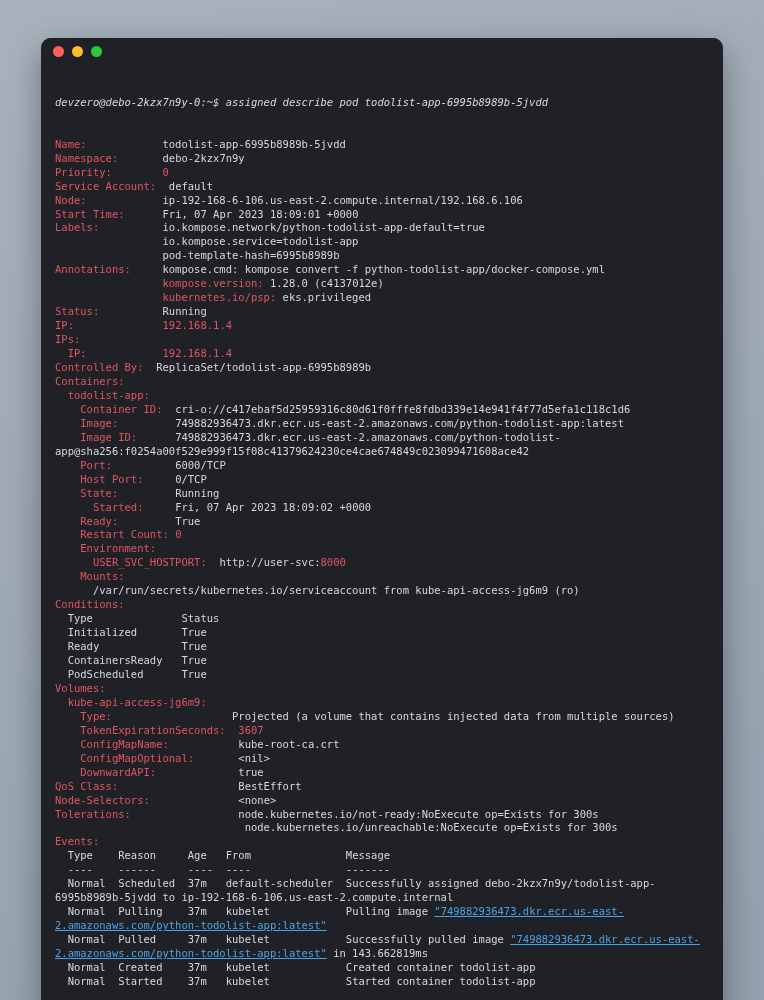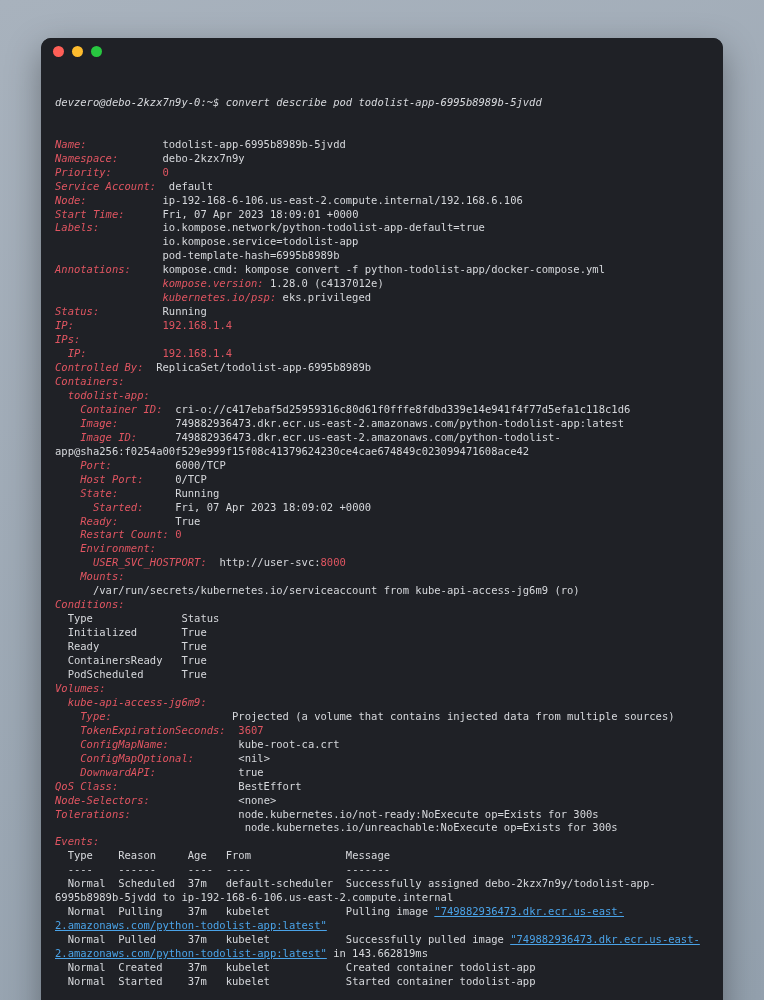--- a/index.html
+++ b/index.html
@@ -39,32 +39,32 @@
   .terminal {
     padding: 4px 14px 14px 14px;
     font-size: 10.5px;
     line-height: 13.95px;
     color: #d6d8dc;
     white-space: pre-wrap;
     word-break: break-all;
     font-family: "DejaVu Sans Mono", monospace;
   }
   .line { display: block; white-space: pre-wrap; }
-  .k { color: #e05561; font-style: italic; }   
+  .k { color: #e05561; }   
   .v { color: #d6d8dc; }   
   .n { color: #e05561; }   
   .u { color: #4aa3e8; text-decoration: underline; } 
   .w { color: #d6d8dc; font-style: italic; }
 </style>
 </head>
 <body>
 
 <div class="window">
   <div class="titlebar">
     <span class="dot red"></span>
     <span class="dot yellow"></span>
     <span class="dot green"></span>
   </div>
   <div class="terminal">
-    <span class="line"><span class="w">devzero@debo-2kzx7n9y-0:~$ </span><span class="w">convert describe pod todolist-app-6995b8989b-5jvdd</span></span>
+    <span class="line"><span class="w">devzero@debo-2kzx7n9y-0:~$ </span><span class="w">assigned describe pod todolist-app-6995b8989b-5jvdd</span></span>
     <span id="body-lines"><span class="line"><span class="k">Name:</span><span class="v">            </span><span class="v">todolist-app-6995b8989b-5jvdd</span></span><span class="line"><span class="k">Namespace:</span><span class="v">       </span><span class="v">debo-2kzx7n9y</span></span><span class="line"><span class="k">Priority:</span><span class="v">        </span><span class="n">0</span></span><span class="line"><span class="k">Service Account:</span><span class="v">  </span><span class="v">default</span></span><span class="line"><span class="k">Node:</span><span class="v">            </span><span class="v">ip-192-168-6-106.us-east-2.compute.internal/192.168.6.106</span></span><span class="line"><span class="k">Start Time:</span><span class="v">      </span><span class="v">Fri, 07 Apr 2023 18:09:01 +0000</span></span><span class="line"><span class="k">Labels:</span><span class="v">          </span><span class="v">io.kompose.network/python-todolist-app-default=true</span></span><span class="line"><span class="v">                 </span><span class="v">io.kompose.service=todolist-app</span></span><span class="line"><span class="v">                 </span><span class="v">pod-template-hash=6995b8989b</span></span><span class="line"><span class="k">Annotations:</span><span class="v">     </span><span class="v">kompose.cmd: kompose convert -f python-todolist-app/docker-compose.yml</span></span><span class="line"><span class="v">                 </span><span class="k">kompose.version:</span><span class="v"> 1.28.0 (c4137012e)</span></span><span class="line"><span class="v">                 </span><span class="k">kubernetes.io/psp:</span><span class="v"> eks.privileged</span></span><span class="line"><span class="k">Status:</span><span class="v">          </span><span class="v">Running</span></span><span class="line"><span class="k">IP:</span><span class="v">              </span><span class="n">192.168.1.4</span></span><span class="line"><span class="k">IPs:</span></span><span class="line"><span class="k">  IP:</span><span class="v">            </span><span class="n">192.168.1.4</span></span><span class="line"><span class="k">Controlled By:</span><span class="v">  </span><span class="v">ReplicaSet/todolist-app-6995b8989b</span></span><span class="line"><span class="k">Containers:</span></span><span class="line"><span class="k">  todolist-app:</span></span><span class="line"><span class="k">    Container ID:</span><span class="v">  </span><span class="v">cri-o://c417ebaf5d25959316c80d61f0fffe8fdbd339e14e941f4f77d5efa1c118c1d6</span></span><span class="line"><span class="k">    Image:</span><span class="v">         </span><span class="v">749882936473.dkr.ecr.us-east-2.amazonaws.com/python-todolist-app:latest</span></span><span class="line"><span class="k">    Image ID:</span><span class="v">      </span><span class="v">749882936473.dkr.ecr.us-east-2.amazonaws.com/python-todolist-</span></span><span class="line"><span class="v">app@sha256:f0254a00f529e999f15f08c41379624230ce4cae674849c023099471608ace42</span></span><span class="line"><span class="k">    Port:</span><span class="v">          </span><span class="v">6000/TCP</span></span><span class="line"><span class="k">    Host Port:</span><span class="v">     </span><span class="v">0/TCP</span></span><span class="line"><span class="k">    State:</span><span class="v">         </span><span class="v">Running</span></span><span class="line"><span class="k">      Started:</span><span class="v">     </span><span class="v">Fri, 07 Apr 2023 18:09:02 +0000</span></span><span class="line"><span class="k">    Ready:</span><span class="v">         </span><span class="v">True</span></span><span class="line"><span class="k">    Restart Count:</span><span class="v"> </span><span class="n">0</span></span><span class="line"><span class="k">    Environment:</span></span><span class="line"><span class="k">      USER_SVC_HOSTPORT:</span><span class="v">  </span><span class="v">http://user-svc:</span><span class="n">8000</span></span><span class="line"><span class="k">    Mounts:</span></span><span class="line"><span class="v">      /var/run/secrets/kubernetes.io/serviceaccount from kube-api-access-jg6m9 (ro)</span></span><span class="line"><span class="k">Conditions:</span></span><span class="line"><span class="v">  Type              Status</span></span><span class="line"><span class="v">  Initialized       True</span></span><span class="line"><span class="v">  Ready             True</span></span><span class="line"><span class="v">  ContainersReady   True</span></span><span class="line"><span class="v">  PodScheduled      True</span></span><span class="line"><span class="k">Volumes:</span></span><span class="line"><span class="k">  kube-api-access-jg6m9:</span></span><span class="line"><span class="k">    Type:</span><span class="v">                   </span><span class="v">Projected (a volume that contains injected data from multiple sources)</span></span><span class="line"><span class="k">    TokenExpirationSeconds:</span><span class="v">  </span><span class="n">3607</span></span><span class="line"><span class="k">    ConfigMapName:</span><span class="v">           </span><span class="v">kube-root-ca.crt</span></span><span class="line"><span class="k">    ConfigMapOptional:</span><span class="v">       </span><span class="v">&lt;nil&gt;</span></span><span class="line"><span class="k">    DownwardAPI:</span><span class="v">             </span><span class="v">true</span></span><span class="line"><span class="k">QoS Class:</span><span class="v">                   </span><span class="v">BestEffort</span></span><span class="line"><span class="k">Node-Selectors:</span><span class="v">              </span><span class="v">&lt;none&gt;</span></span><span class="line"><span class="k">Tolerations:</span><span class="v">                 </span><span class="v">node.kubernetes.io/not-ready:NoExecute op=Exists for 300s</span></span><span class="line"><span class="v">                              </span><span class="v">node.kubernetes.io/unreachable:NoExecute op=Exists for 300s</span></span><span class="line"><span class="k">Events:</span></span><span class="line"><span class="v">  Type    Reason     Age   From               Message</span></span><span class="line"><span class="v">  ----    ------     ----  ----               -------</span></span><span class="line"><span class="v">  Normal  Scheduled  37m   default-scheduler  Successfully assigned debo-2kzx7n9y/todolist-app-</span></span><span class="line"><span class="v">6995b8989b-5jvdd to ip-192-168-6-106.us-east-2.compute.internal</span></span><span class="line"><span class="v">  Normal  Pulling    37m   kubelet            Pulling image </span><span class="u">"749882936473.dkr.ecr.us-east-</span></span><span class="line"><span class="u">2.amazonaws.com/python-todolist-app:latest"</span></span><span class="line"><span class="v">  Normal  Pulled     37m   kubelet            Successfully pulled image </span><span class="u">"749882936473.dkr.ecr.us-east-</span></span><span class="line"><span class="u">2.amazonaws.com/python-todolist-app:latest"</span><span class="v"> in 143.662819ms</span></span><span class="line"><span class="v">  Normal  Created    37m   kubelet            Created container todolist-app</span></span><span class="line"><span class="v">  Normal  Started    37m   kubelet            Started container todolist-app</span></span></span>
   </div>
 </div>
 
 </body></html>

